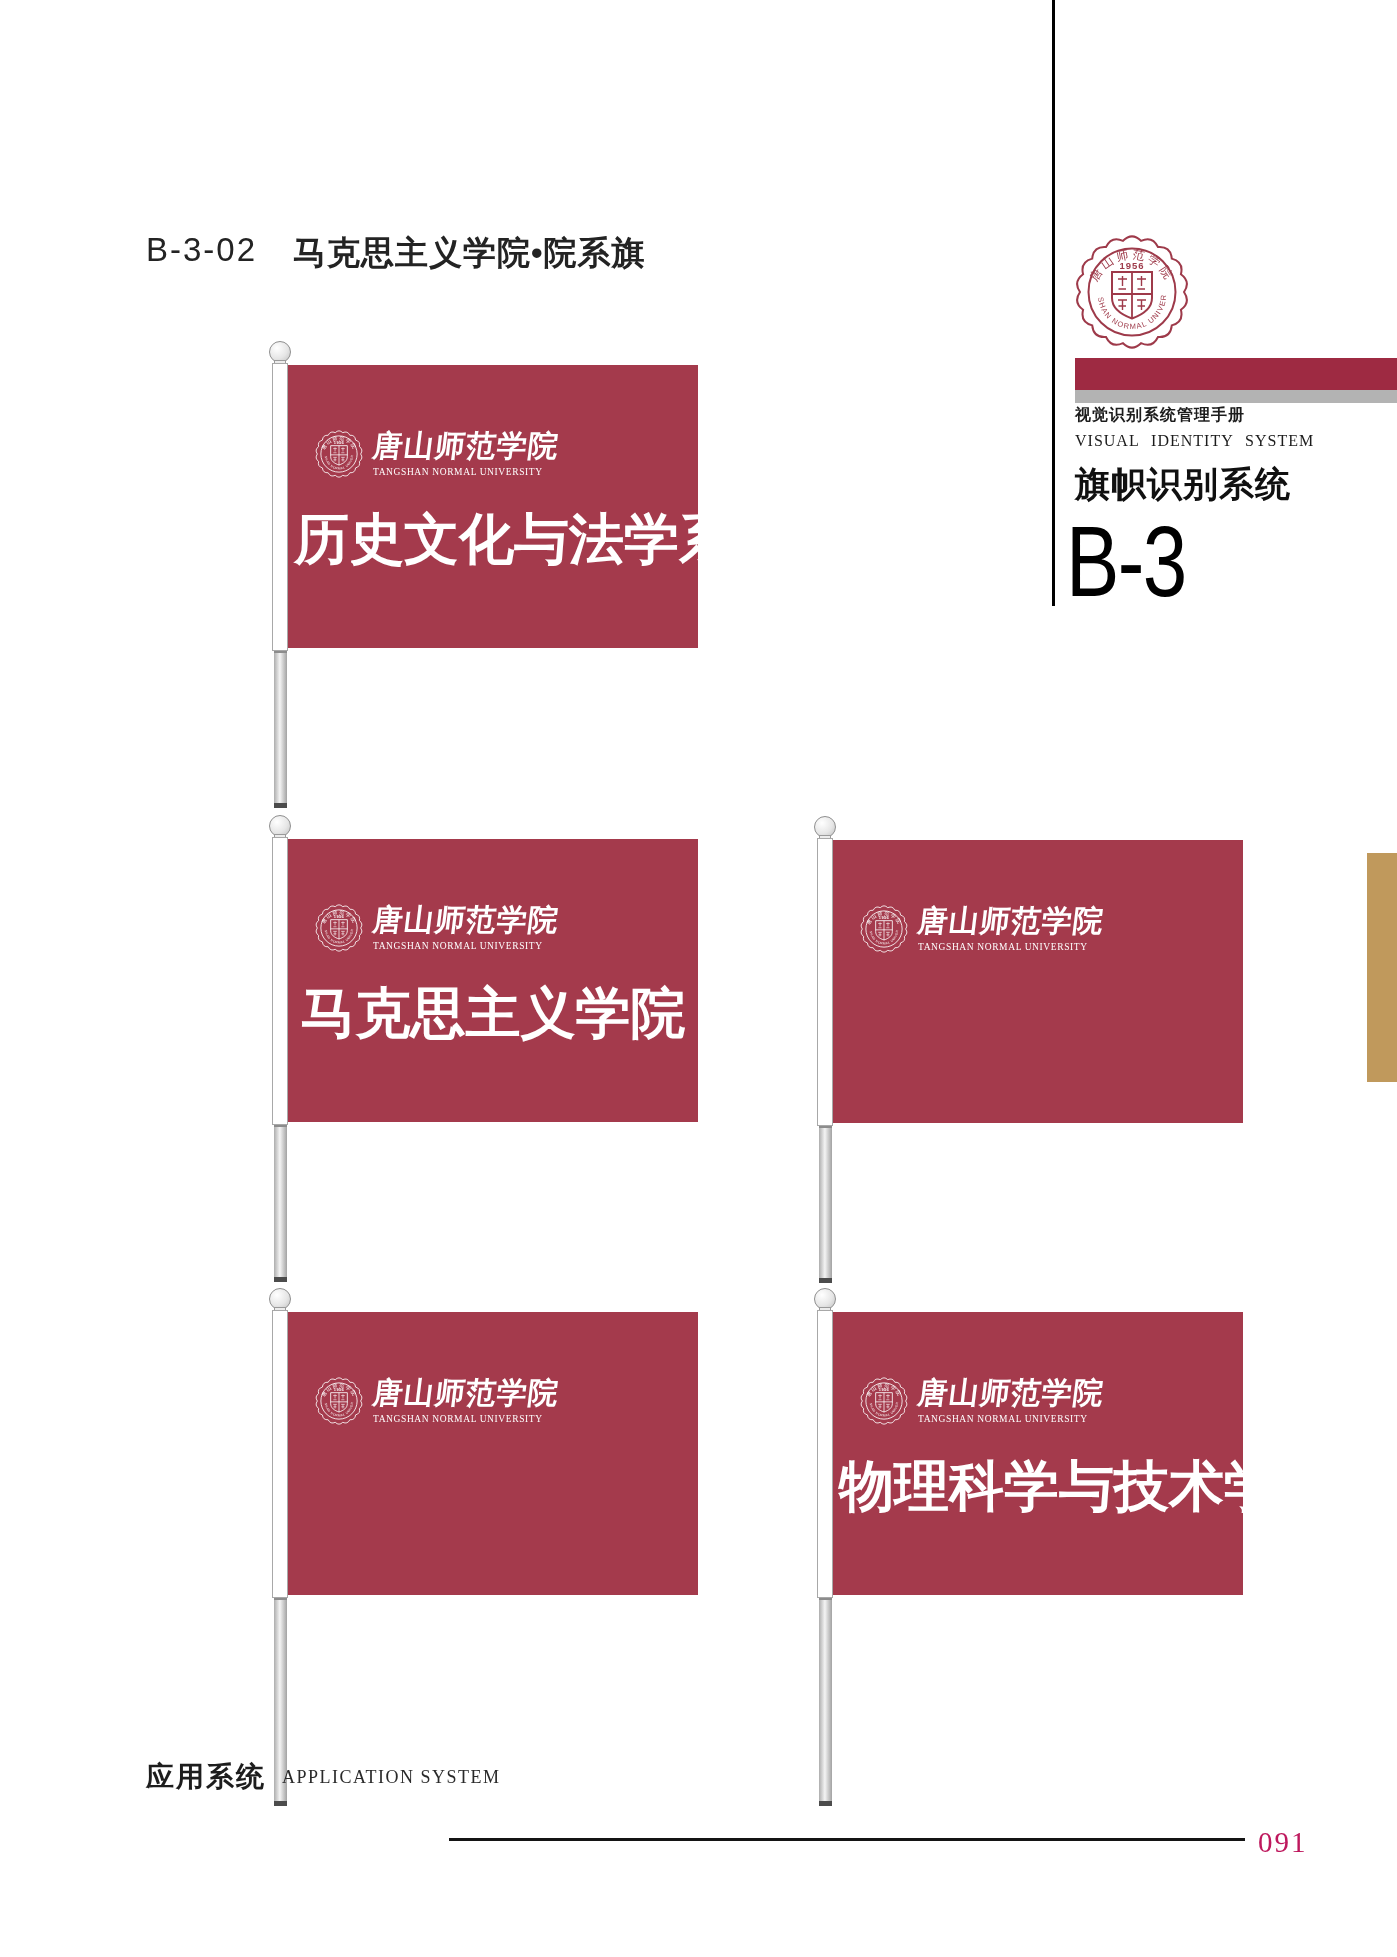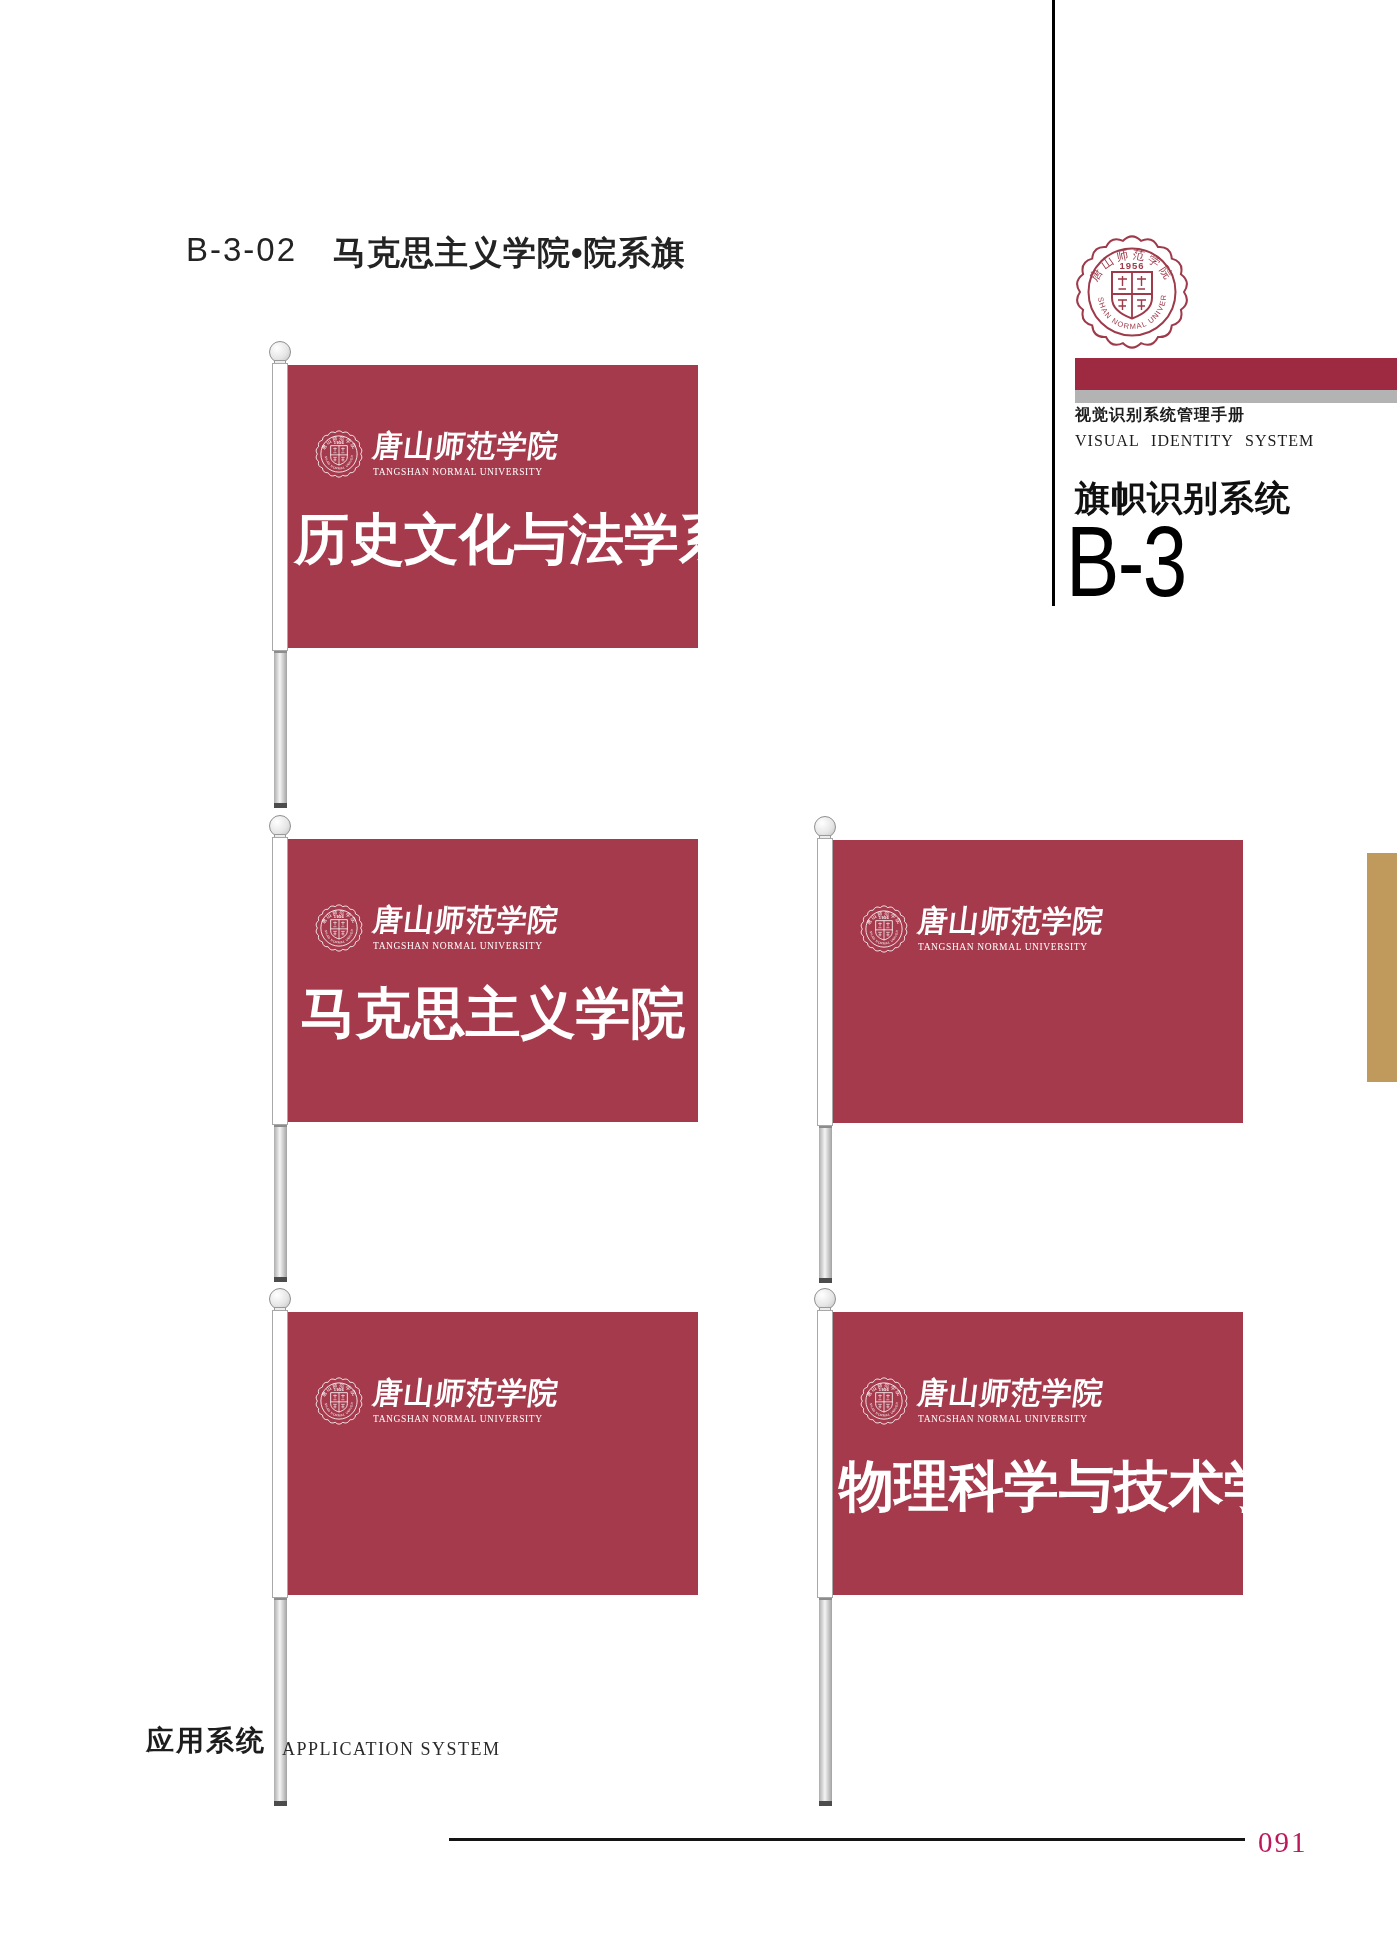--- a/index.html
+++ b/index.html
@@ -5,34 +5,34 @@
   html,body{margin:0;padding:0;}
   body{
     width:1397px;height:1957px;position:relative;background:#ffffff;
     font-family:"Liberation Sans","DejaVu Sans",sans-serif;
     -webkit-font-smoothing:antialiased;
   }
   .page{position:absolute;inset:0;overflow:hidden;}
 
   
   .page-title{position:absolute;left:146px;top:231px;display:flex;gap:36px;
-    font-size:33px;color:#232323;font-weight:500;white-space:nowrap;margin-left:40px;}
+    font-size:33px;color:#232323;font-weight:500;white-space:nowrap;}
   .page-title .code{letter-spacing:2px;}
   .page-title .cjk{font-weight:600;letter-spacing:1px;}
 
   
   .side-rule{position:absolute;left:1052px;top:0;width:3px;height:606px;background:#000;}
   .header-seal{position:absolute;left:1072px;top:231px;width:120px;height:122px;color:var(--seal-red);}
   .bar-red{position:absolute;left:1075px;top:358px;width:322px;height:32px;background:var(--bar-red);}
   .bar-gray{position:absolute;left:1075px;top:390px;width:322px;height:13px;background:var(--bar-gray);}
   .manual-cn{position:absolute;left:1075px;top:405px;font-family:"Liberation Serif","DejaVu Serif",serif;
     font-weight:700;font-size:16px;color:#1c1c1c;letter-spacing:1px;white-space:nowrap;}
   .manual-en{position:absolute;left:1075px;top:432px;font-family:"Liberation Serif","DejaVu Serif",serif;
     font-size:16px;letter-spacing:1px;word-spacing:7px;color:#1c1c1c;white-space:nowrap;}
-  .section-cn{position:absolute;left:1075px;top:475px;font-size:35px;font-weight:600;color:#101010;
+  .section-cn{position:absolute;left:1075px;top:461px;font-size:35px;font-weight:600;color:#101010;
     letter-spacing:1px;white-space:nowrap;}
   .section-code{position:absolute;left:1066px;top:514px;font-size:100px;line-height:0.95;font-weight:500;
     color:#000;transform:scaleX(0.8);transform-origin:left top;letter-spacing:-2px;white-space:nowrap;}
 
   .tan-bar{position:absolute;left:1367px;top:853px;width:30px;height:229px;background:var(--accent-tan);}
 
   
   .flag-unit{position:absolute;width:426px;}
   .u1{left:272px;top:341px;height:467px;}
   .u2{left:272px;top:815px;height:467px;}
@@ -63,21 +63,21 @@
     font-family:"Liberation Serif","DejaVu Serif",serif;white-space:nowrap;}
 
   .flag-name{position:absolute;left:6px;right:6px;top:146px;text-align:center;color:#fff;
     font-size:55px;line-height:1.05;font-family:"Liberation Serif","DejaVu Serif",serif;
     font-weight:600;white-space:nowrap;}
   .u3 .flag-name{word-spacing:38px;}
   .u4 .flag-name{word-spacing:14px;}
   .u5 .flag-name{font-size:55px;}
 
   
-  .footer{position:absolute;left:146px;top:1722px;display:flex;align-items:flex-end;gap:16px;color:#1d1d1d;}
+  .footer{position:absolute;left:146px;top:1758px;display:flex;align-items:center;gap:16px;color:#1d1d1d;}
   .footer-cn{font-size:28px;font-weight:700;letter-spacing:2px;}
   .footer-en{font-size:18px;font-family:"Liberation Serif","DejaVu Serif",serif;
     letter-spacing:1.5px;color:#2a2a2a;}
   .footer-rule{position:absolute;left:449px;top:1838px;width:796px;height:3px;background:#141414;}
   .page-num{position:absolute;left:1258px;top:1826px;font-size:29px;
     font-family:"Liberation Serif","DejaVu Serif",serif;letter-spacing:2px;color:#be185d;}
 
   .defs-holder{position:absolute;width:0;height:0;overflow:hidden;}
 </style>
 </head>

